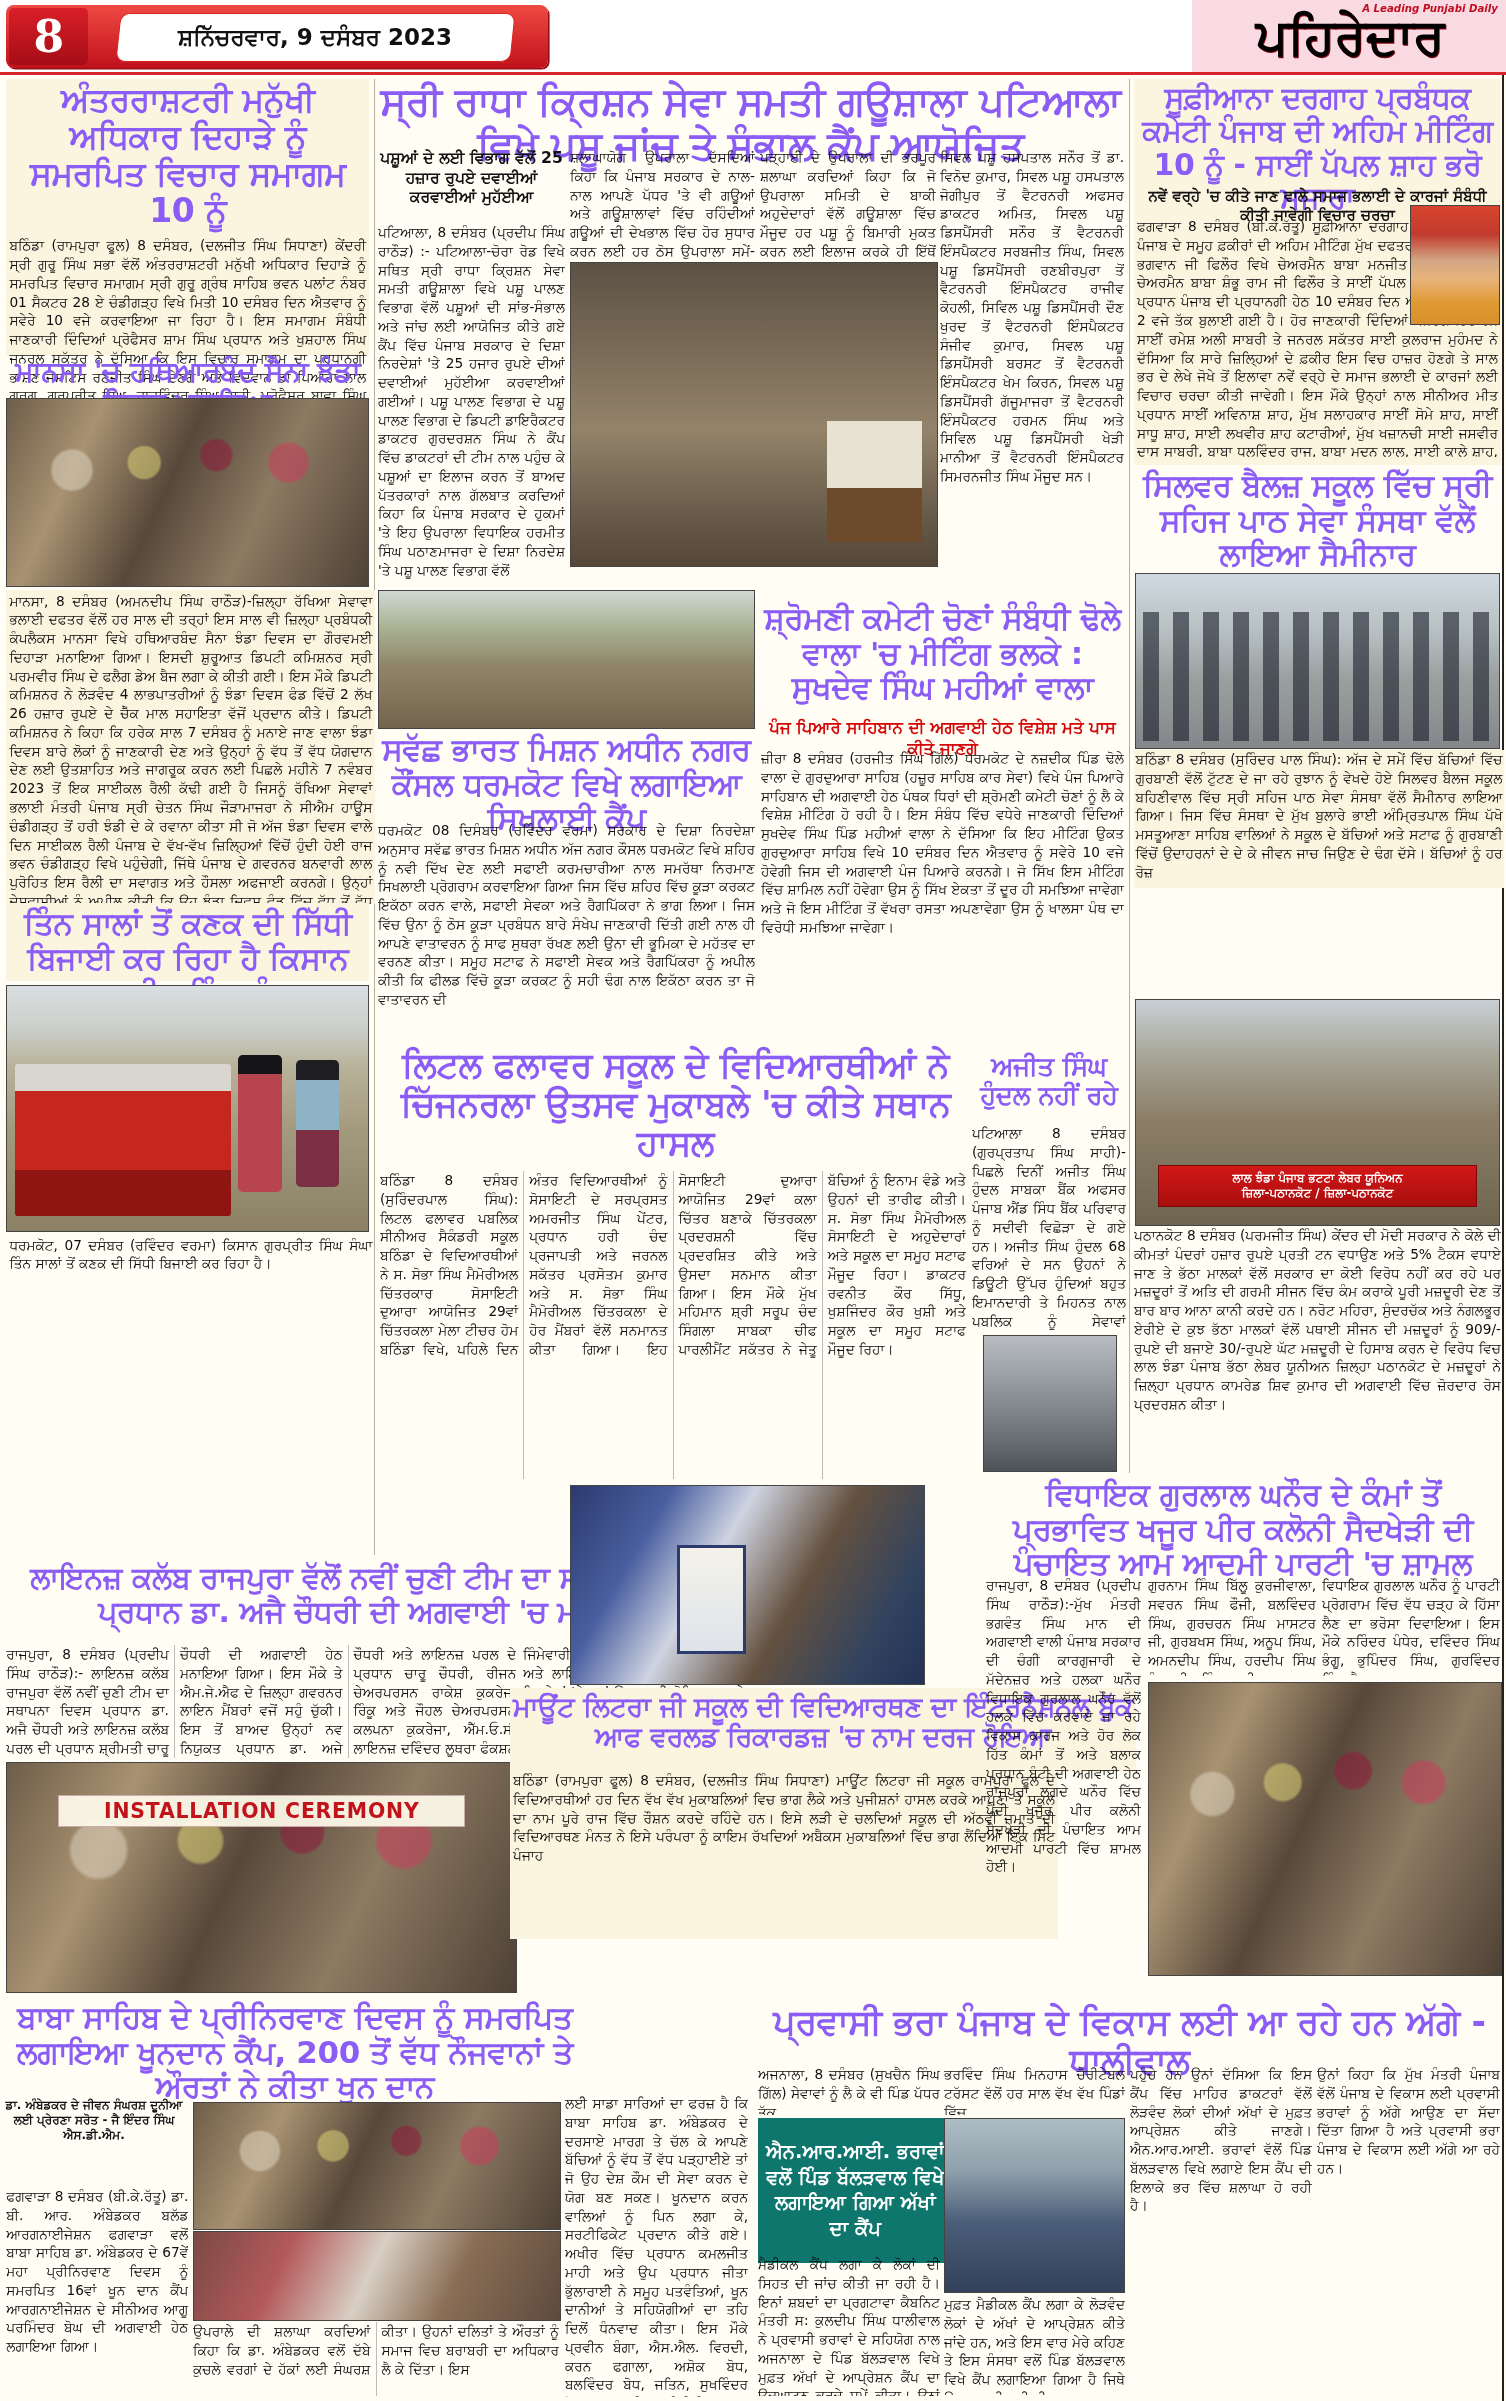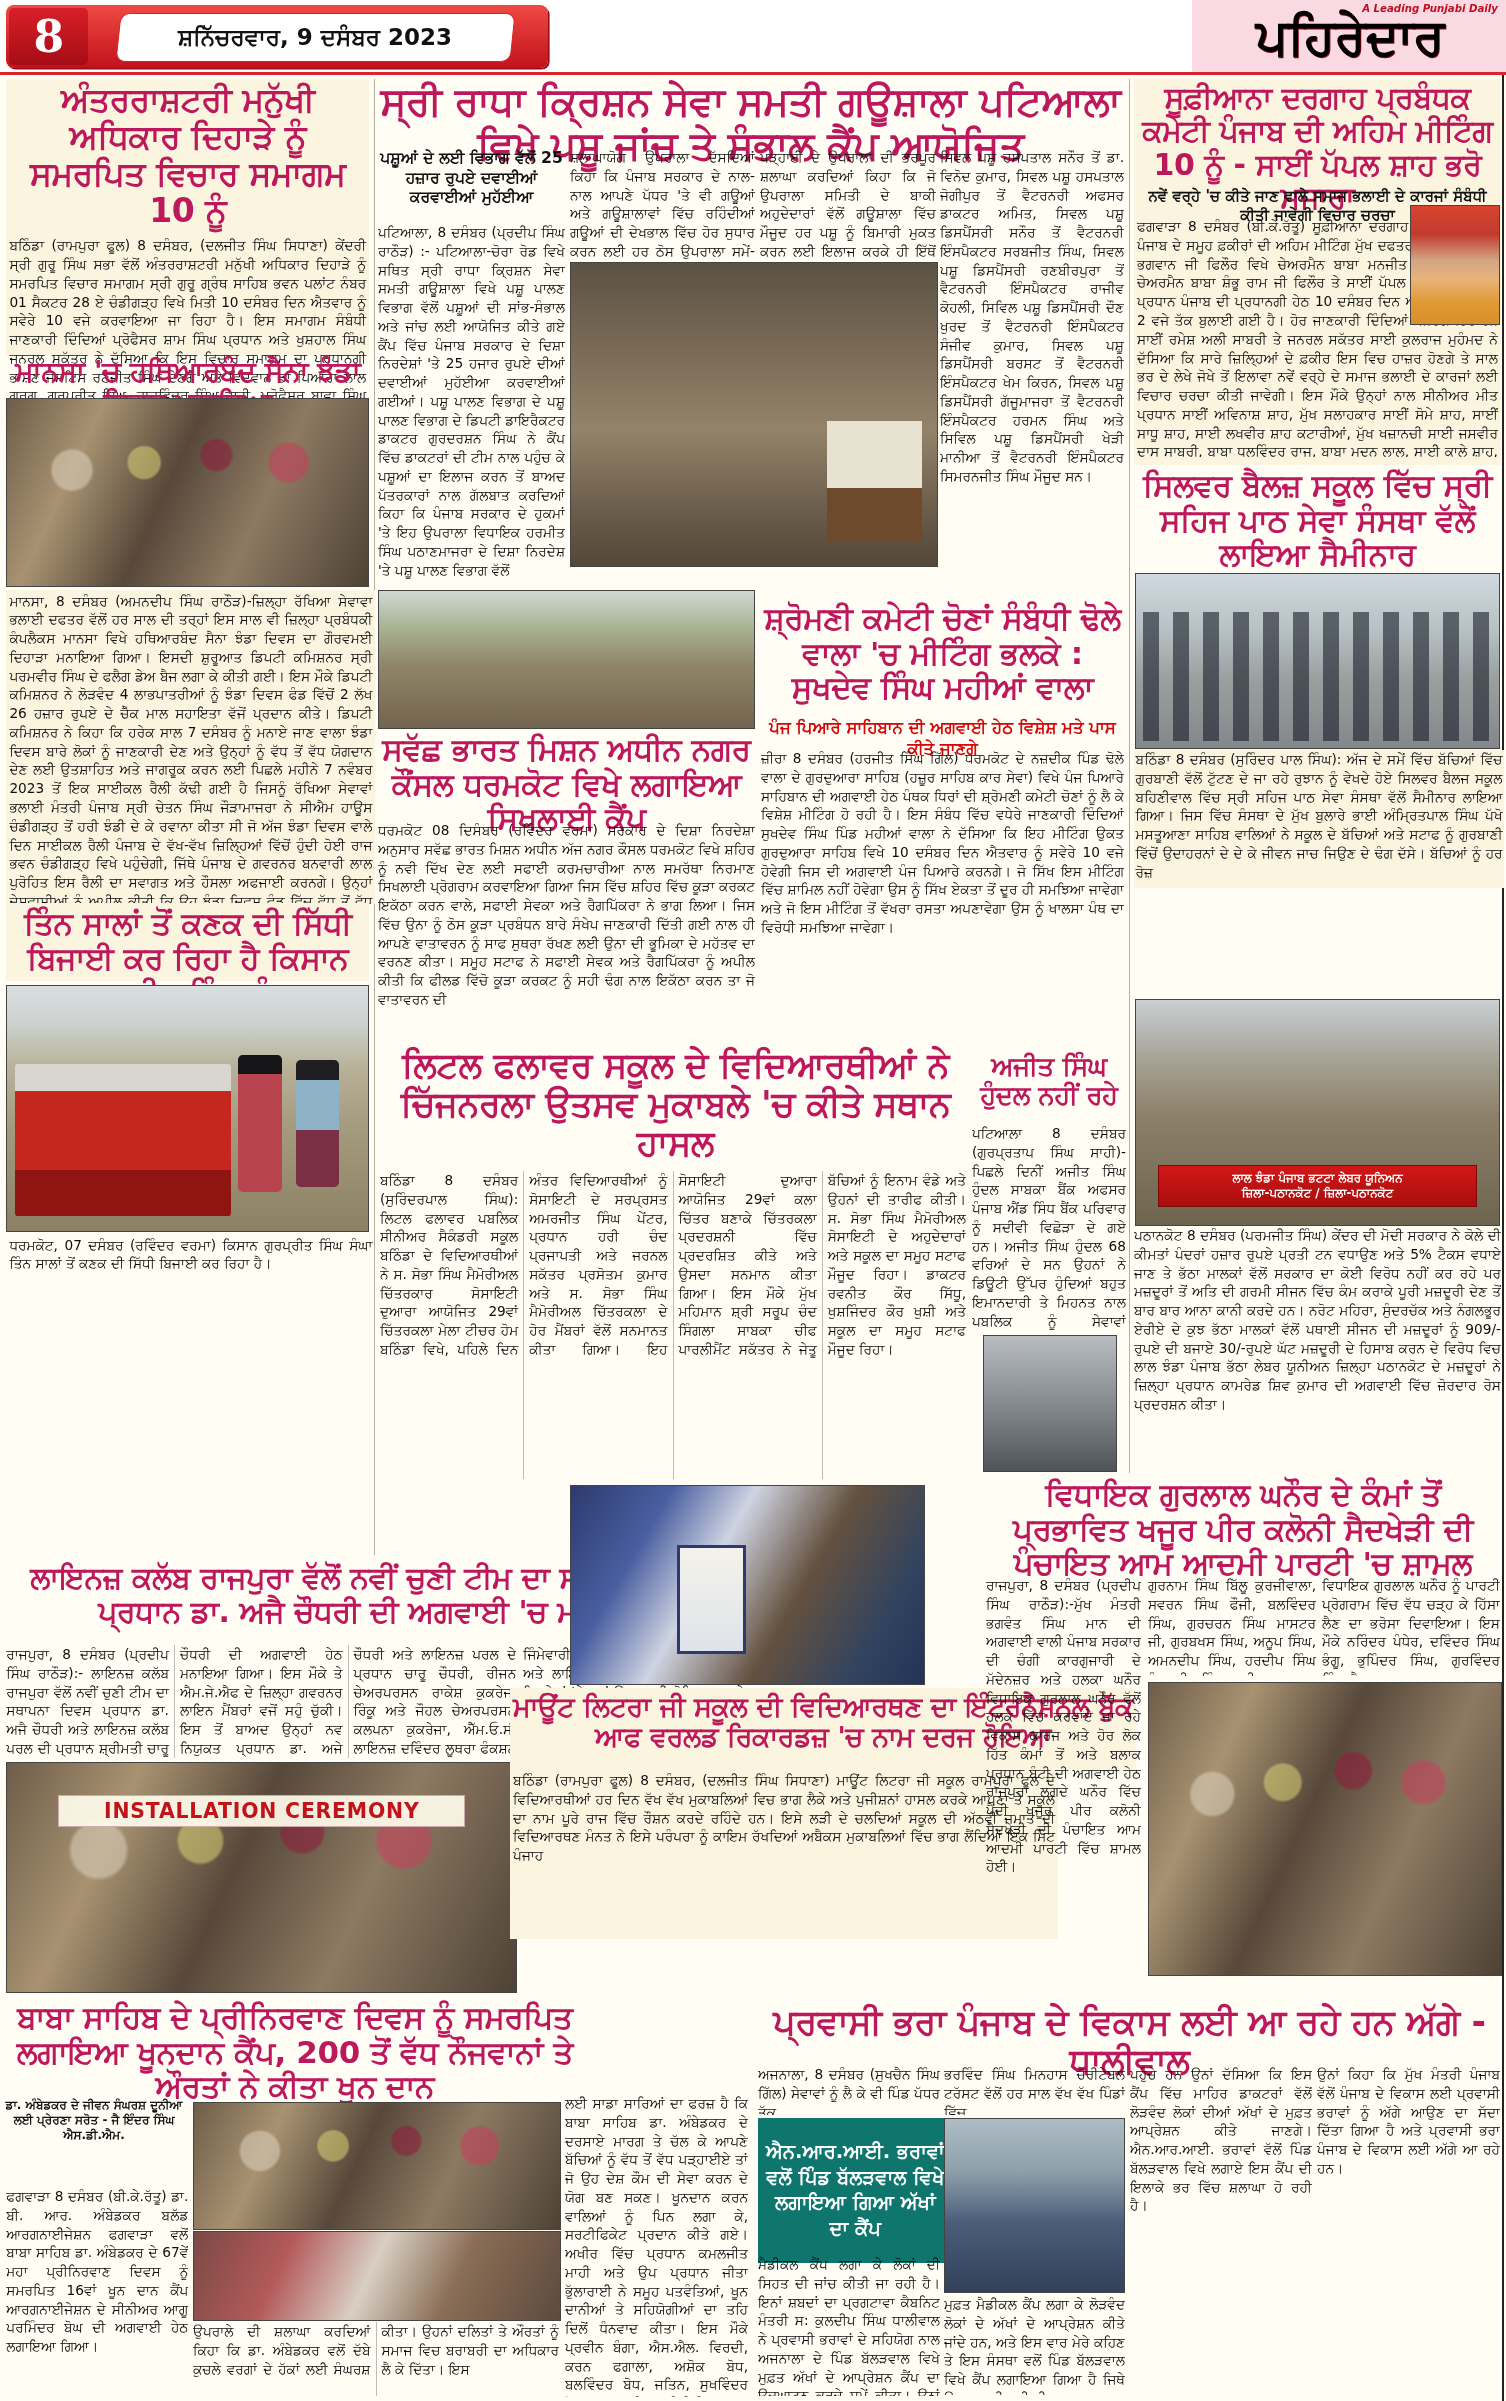--- a/index.html
+++ b/index.html
@@ -1,20 +1,20 @@
 <!DOCTYPE html>
 <html style="font-size:12.6px"><head>
 <meta charset="utf-8">
 <style>
   html,body{margin:0;padding:0;background:#dcdcdc;}
   .page{position:relative;width:1506px;height:2401px;background:#fffdf4;overflow:hidden;
         font-family:"DejaVu Sans","Liberation Sans",sans-serif;color:#111;}
   .abs{position:absolute;}
   .cream{background:#fbf5e0;}
-  .hl{font-weight:bold;color:#be185d;text-align:center;line-height:1.12;letter-spacing:-0.4px;}
+  .hl{font-weight:bold;color:#8b5cf6;text-align:center;line-height:1.12;letter-spacing:-0.4px;}
   .kick{font-weight:bold;text-align:center;line-height:1.25;}
   .bt{font-size:13.7px;line-height:1.37;text-align:justify;overflow:hidden;color:#0d0d0d;}
   .cols2{column-count:2;column-gap:11px;column-rule:0.8px solid #bbb;}
   .cols3{column-count:3;column-gap:11px;column-rule:0.8px solid #bbb;}
   .cols4{column-count:4;column-gap:11px;column-rule:0.8px solid #bbb;}
   .photo{position:absolute;border:0.8px solid #444;overflow:hidden;}
   .vrule{position:absolute;width:0.8px;background:#b5b0a0;}
   
   .ph-indoor{background:linear-gradient(115deg,#6e5d49 0%,#a89271 22%,#57483a 45%,#8d7a62 68%,#4e4236 100%);}
   .ph-indoor:before{content:"";position:absolute;inset:0;

